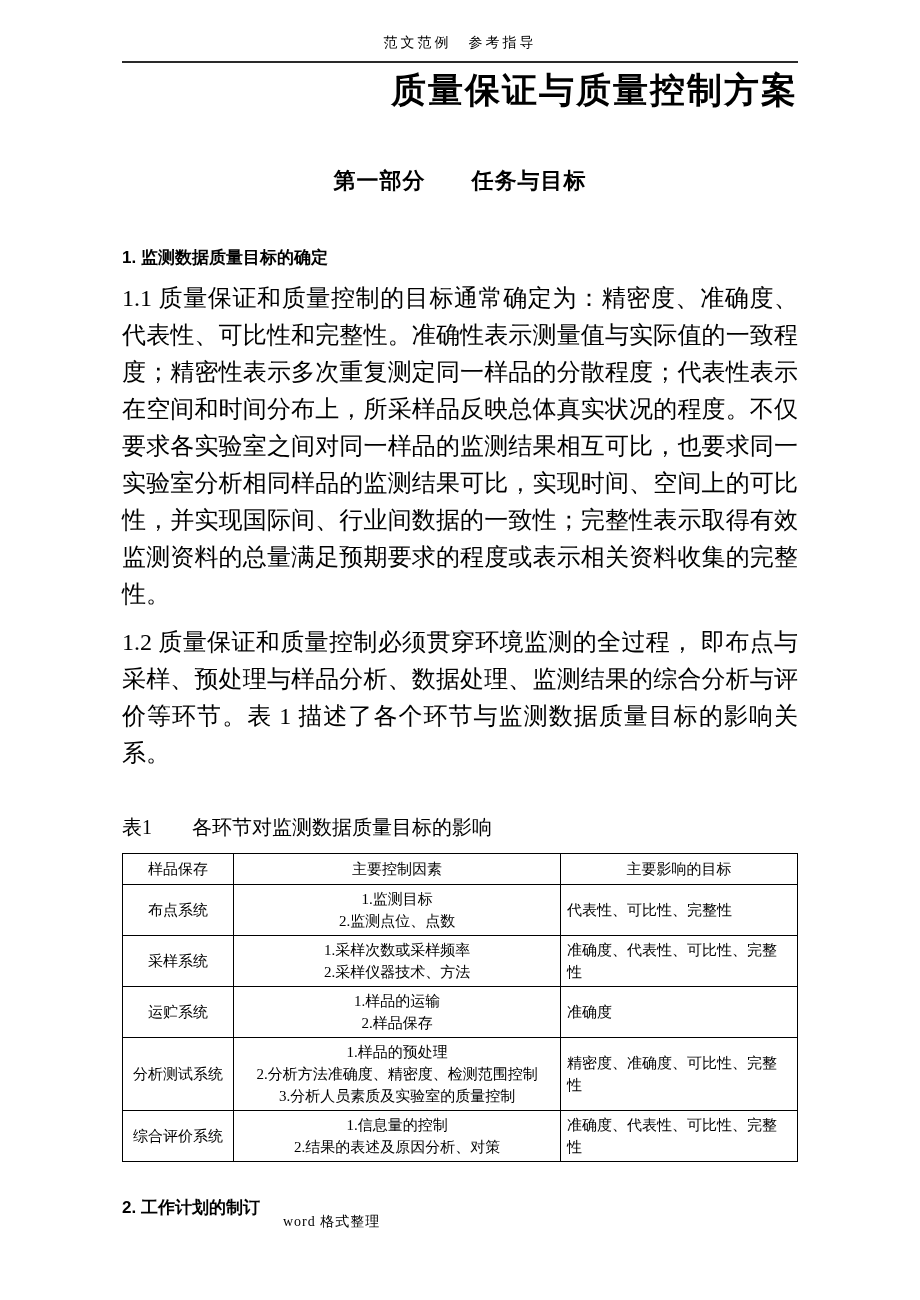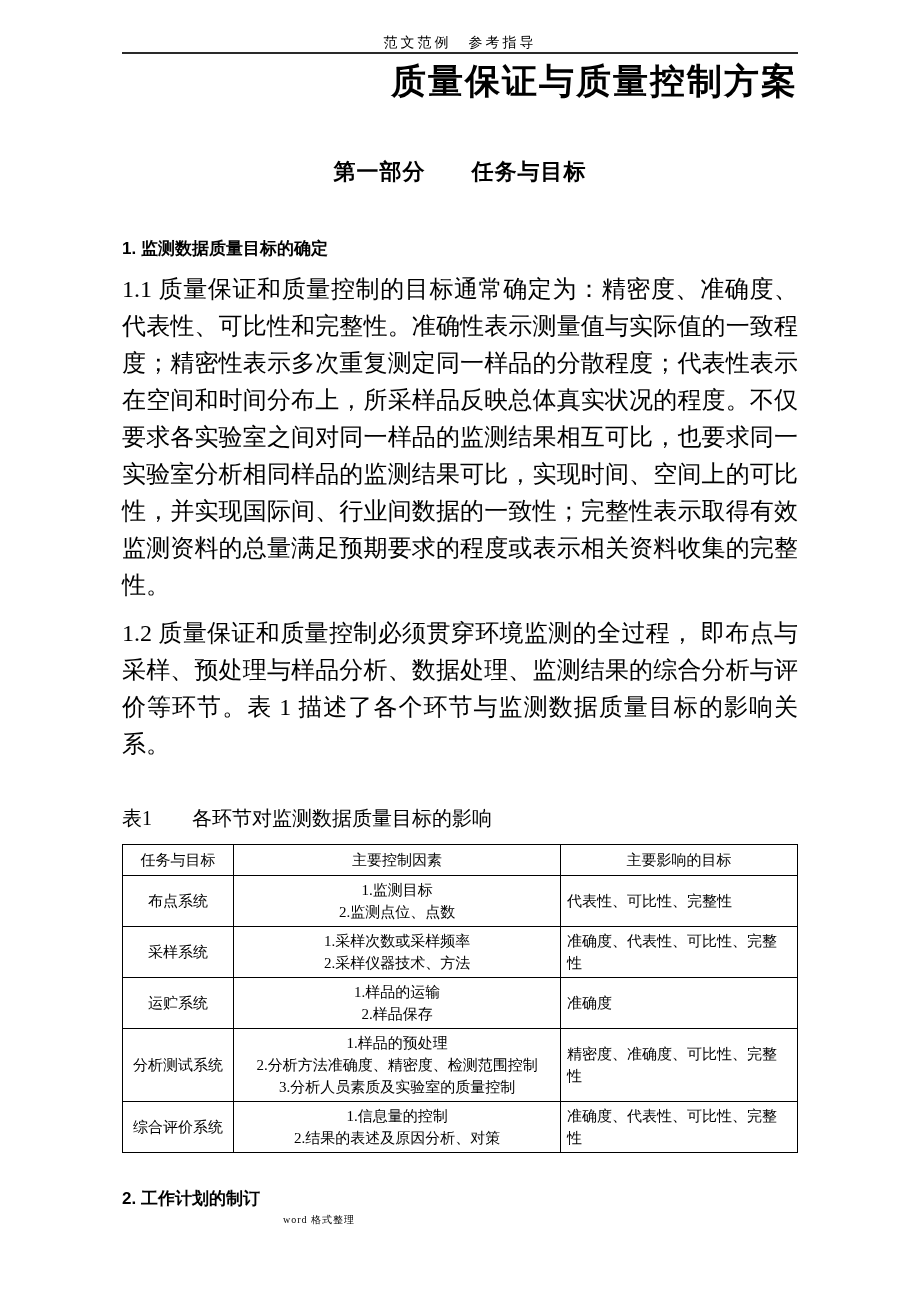--- a/index.html
+++ b/index.html
@@ -12,20 +12,21 @@
   }
   .page {
     position: absolute; inset: 0;
     background: #ffffff;
     padding: 34px 122px 0 122px;
   }
   .header {
     text-align: center;
     font-size: 14px;
     letter-spacing: 3px;
+    padding-bottom: 9px;
     border-bottom: 2px solid #2a2a2a;
     font-family: "Liberation Serif", serif;
   }
   .doc-title {
     margin-top: 4px;
     text-align: right;
     font-size: 35px;
     font-weight: bold;
     letter-spacing: 2px;
     font-family: "Liberation Sans", sans-serif;
@@ -79,21 +80,21 @@
   .heading-2 {
     margin-top: 34px;
     font-size: 17px;
     font-weight: bold;
     font-family: "Liberation Sans", sans-serif;
   }
   .footer {
     position: absolute;
     left: 283px;
     top: 1213px;
-    font-size: 10px;
+    font-size: 14px;
     letter-spacing: 1px;
   }
 </style>
 </head>
 <body>
 
 <div class="page">
 
   <div class="header">
     <span>范文范例　参考指导</span>
@@ -107,21 +108,21 @@
 
   <p class="para">1.1 质量保证和质量控制的目标通常确定为：精密度、准确度、代表性、可比性和完整性。准确性表示测量值与实际值的一致程度；精密性表示多次重复测定同一样品的分散程度；代表性表示在空间和时间分布上，所采样品反映总体真实状况的程度。不仅要求各实验室之间对同一样品的监测结果相互可比，也要求同一实验室分析相同样品的监测结果可比，实现时间、空间上的可比性，并实现国际间、行业间数据的一致性；完整性表示取得有效监测资料的总量满足预期要求的程度或表示相关资料收集的完整性。</p>
 
   <p class="para">1.2 质量保证和质量控制必须贯穿环境监测的全过程， 即布点与采样、预处理与样品分析、数据处理、监测结果的综合分析与评价等环节。表 1 描述了各个环节与监测数据质量目标的影响关系。</p>
 
   <p class="table-caption">表1　　各环节对监测数据质量目标的影响</p>
 
   <table class="qa-table">
     <thead>
       <tr>
-        <th>任务与目标</th>
+        <th>样品保存</th>
         <th>主要控制因素</th>
         <th>主要影响的目标</th>
       </tr>
     </thead>
     <tbody>
       <tr>
         <td class="c1">布点系统</td>
         <td class="c2">1.监测目标
 2.监测点位、点数</td>
         <td class="c3">代表性、可比性、完整性</td>

